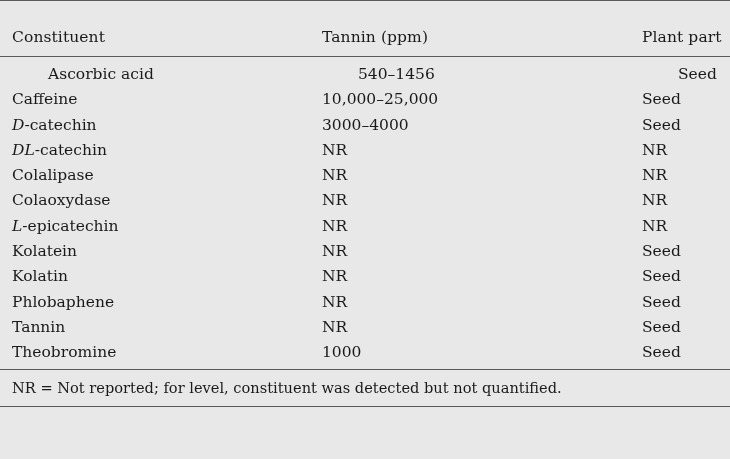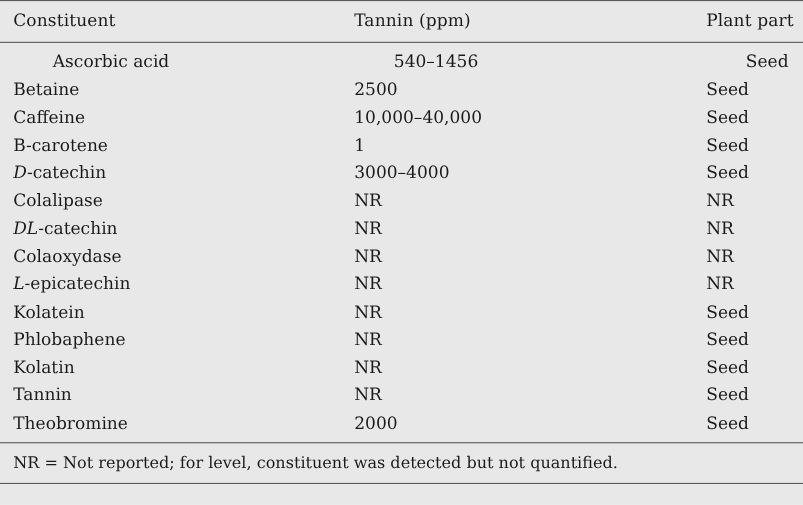--- a/index.html
+++ b/index.html
@@ -28,21 +28,21 @@
     table-layout: fixed;
     font-size: 15.5px;
   }
   table.data-table col.c-constituent { width: 310px; }
   table.data-table col.c-level { width: 320px; }
   table.data-table col.c-part { width: 100px; }
 
   thead th {
     text-align: left;
     font-weight: normal;
-    padding: 9px 0 10px 12px;
+    padding: 27px 0 10px 12px;
     border-top: 1.6px solid #5a5a5a;
     border-bottom: 1.2px solid #5a5a5a;
     font-size: 15.5px;
     letter-spacing: 0.1px;
     white-space: nowrap;
   }
   tbody td {
     padding: 3.5px 0 3.5px 12px;
     font-size: 15.5px;
     line-height: 1.18;
@@ -83,82 +83,72 @@
         <th>Plant part</th>
       </tr>
     </thead>
     <tbody id="table-body">
         <tr>
           <td>Ascorbic acid</td>
           <td>540–1456</td>
           <td>Seed</td>
         </tr>
         <tr>
-          <td>Betaine</td>
-          <td>2500</td>
-          <td>Seed</td>
-        </tr>
-        <tr>
           <td>Caffeine</td>
-          <td>10,000–40,000</td>
-          <td>Seed</td>
-        </tr>
-        <tr>
-          <td>B-carotene</td>
-          <td>1</td>
+          <td>10,000–25,000</td>
           <td>Seed</td>
         </tr>
         <tr>
           <td><span class="ital">D</span><span>-catechin</span></td>
           <td>3000–4000</td>
           <td>Seed</td>
         </tr>
         <tr>
-          <td>Colalipase</td>
+          <td><span class="ital">DL</span><span>-catechin</span></td>
           <td>NR</td>
           <td>NR</td>
         </tr>
         <tr>
-          <td><span class="ital">DL</span><span>-catechin</span></td>
+          <td>Colalipase</td>
           <td>NR</td>
           <td>NR</td>
         </tr>
         <tr>
           <td>Colaoxydase</td>
           <td>NR</td>
           <td>NR</td>
         </tr>
         <tr>
           <td><span class="ital">L</span><span>-epicatechin</span></td>
           <td>NR</td>
           <td>NR</td>
         </tr>
         <tr>
           <td>Kolatein</td>
           <td>NR</td>
           <td>Seed</td>
         </tr>
         <tr>
-          <td>Phlobaphene</td>
+          <td>Kolatin</td>
           <td>NR</td>
           <td>Seed</td>
         </tr>
         <tr>
-          <td>Kolatin</td>
+          <td>Phlobaphene</td>
           <td>NR</td>
           <td>Seed</td>
         </tr>
         <tr>
           <td>Tannin</td>
           <td>NR</td>
           <td>Seed</td>
         </tr>
         <tr>
           <td>Theobromine</td>
-          <td>2000</td>
+          <td>1000</td>
           <td>Seed</td>
         </tr>
       </tbody>
     <tfoot>
       <tr class="foot-row">
         <td colspan="3">NR = Not reported; for level, constituent was detected but not quantified.</td>
       </tr>
     </tfoot>
   </table>
 </div>

